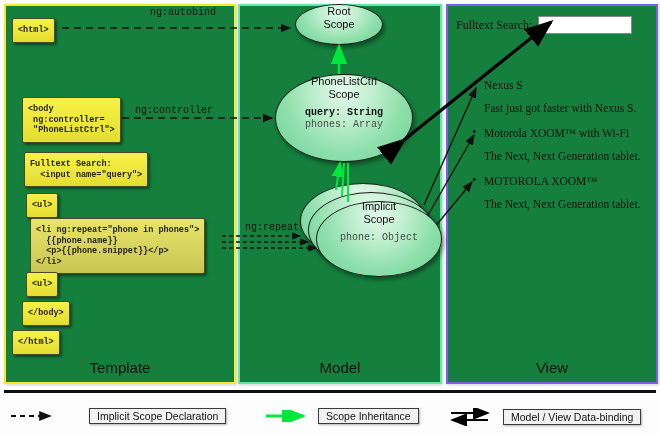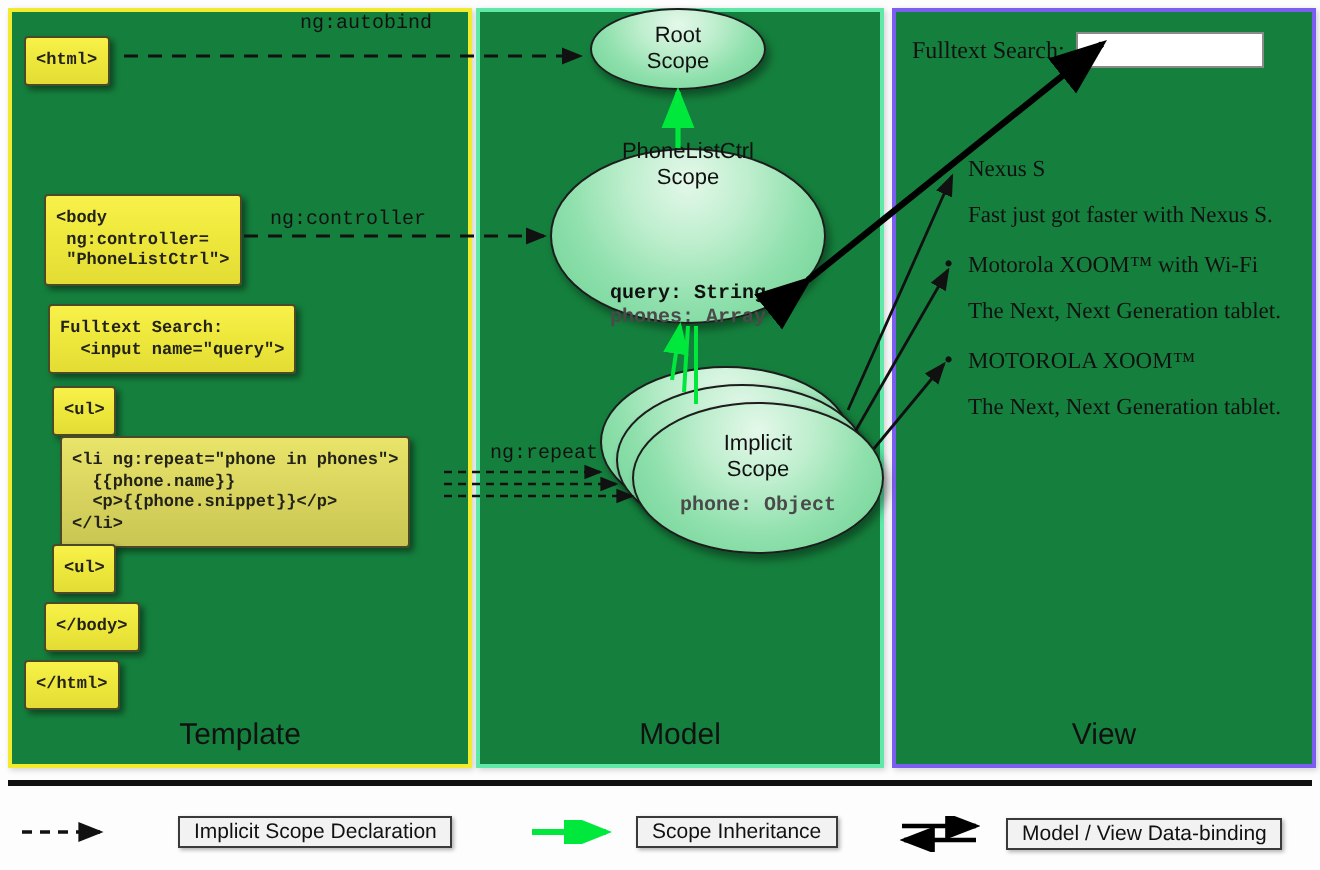--- a/index.html
+++ b/index.html
@@ -31,26 +31,26 @@
   #box-li      {left:30px; top:218px;}
   #box-ul2     {left:26px; top:272px;}
   #box-bodyend {left:22px; top:301px;}
   #box-htmlend {left:12px; top:330px;}
 
   
   .scope{position:absolute;border-radius:50%;
          border:1.6px solid #1d1d1d;
          background:radial-gradient(ellipse at 50% 18%, #e4f8ea 0%, #bdeecd 32%, #8fe0ac 62%, #6ed194 100%);
          box-shadow:2px 3px 4px rgba(0,0,0,.4);
-         display:flex;flex-direction:column;align-items:center;justify-content:center;
+         display:flex;flex-direction:column;align-items:center;
          text-align:center;color:#111;}
   .scope .ttl{font-size:11px;line-height:13px;font-family:"Liberation Sans",sans-serif;}
   .scope .props{margin-top:6px;font-family:"Liberation Mono",monospace;font-size:10px;line-height:12px;}
-  .scope .props .hl{font-weight:bold;color:#111;margin-top:40px;}
-  .scope .props .dim{color:#4a4a4a;font-weight:bold;}
+  .scope .props .hl{font-weight:bold;color:#111;}
+  .scope .props .dim{color:#4a4a4a;}
 
   #scope-root  {left:295px;top:4px;  width:86px; height:39px;}
   #scope-ctrl  {left:275px;top:74px; width:136px;height:86px;}
   #scope-rep3  {left:300px;top:183px;width:124px;height:74px;}
   #scope-rep2  {left:308px;top:192px;width:124px;height:74px;}
   #scope-rep1  {left:316px;top:201px;width:124px;height:74px;z-index:3;}
   #scope-rep1 .ttl{margin-top:-2px;}
 
   
   #view-inner{position:absolute;left:452px;top:10px;width:200px;height:230px;

